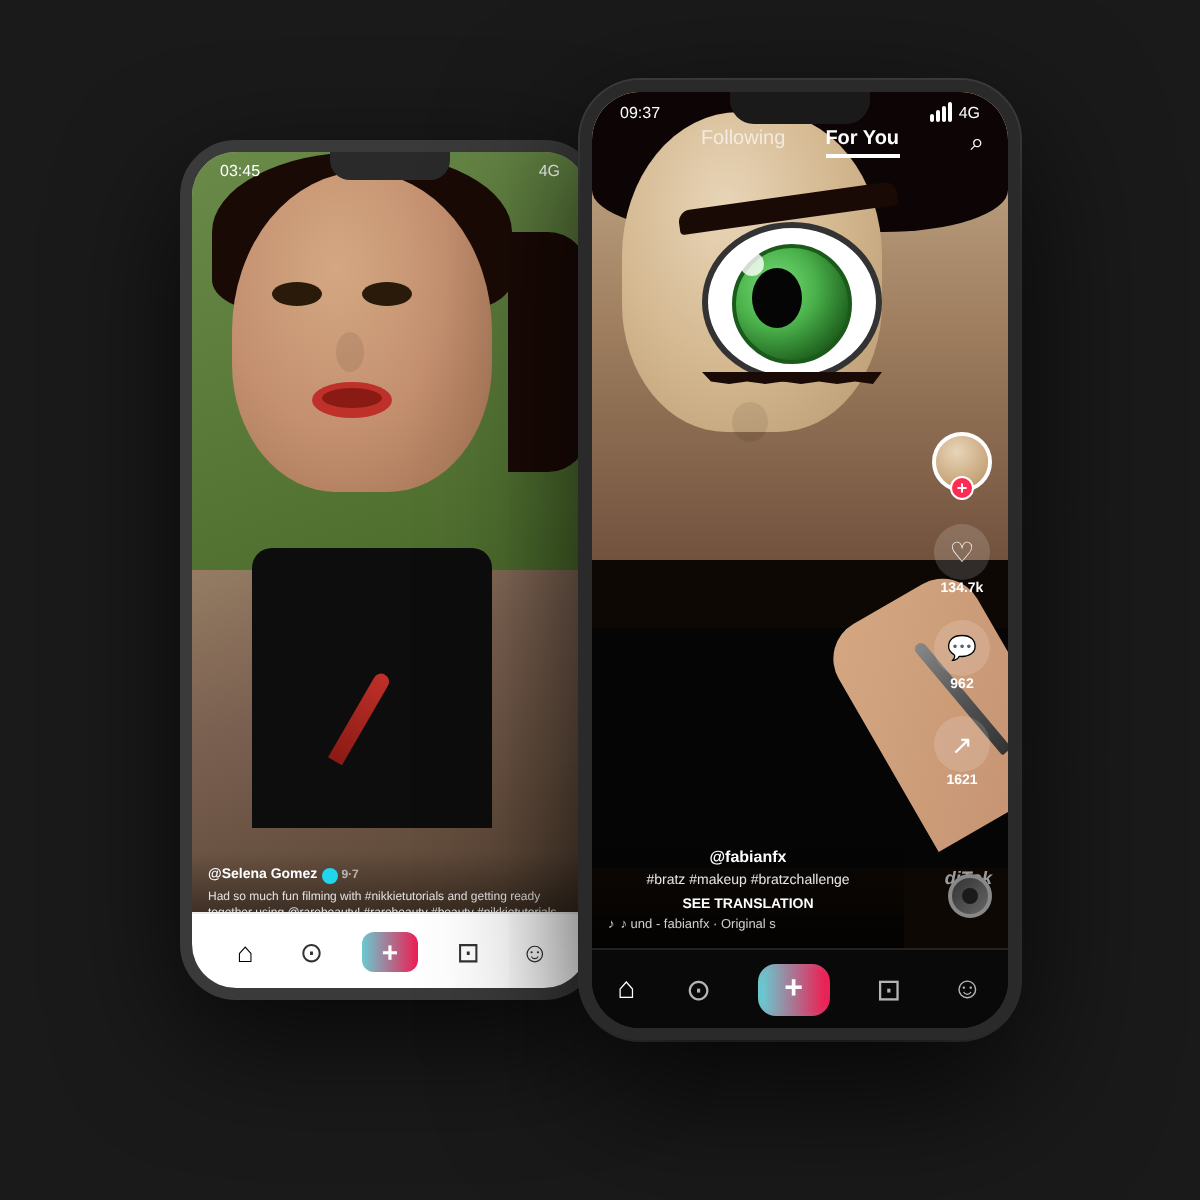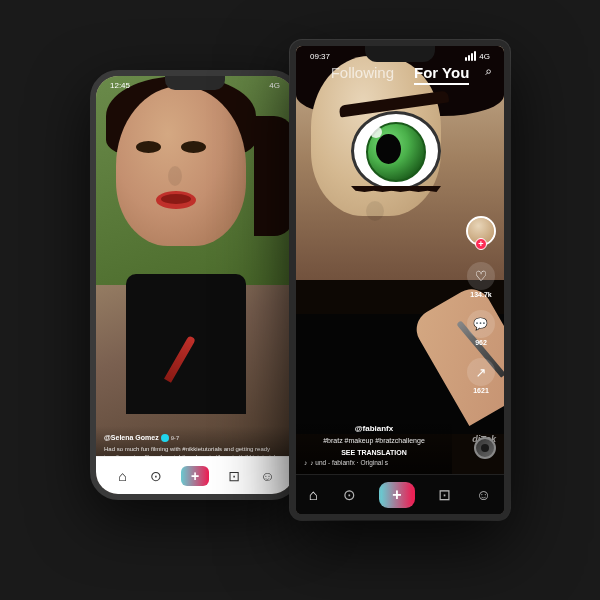--- a/index.html
+++ b/index.html
@@ -184,21 +184,21 @@
     }
 
     
     .phone-front {
       position: absolute;
       right: 0;
       top: 0;
       width: 220px;
       height: 480px;
       background: #1a1a1a;
-      border-radius: 12px;
+      border-radius: 30px;
       border: 6px solid #2a2a2a;
       box-shadow: 0 25px 70px rgba(0,0,0,0.8), 0 0 0 1px #444;
       overflow: hidden;
       z-index: 5;
     }
 
     .phone-front .notch {
       position: absolute;
       top: 0;
       left: 50%;
@@ -357,21 +357,21 @@
       top: 18px;
       left: 0;
       width: 100%;
       display: flex;
       justify-content: center;
       gap: 20px;
       z-index: 20;
     }
 
     .nav-tab {
-      font-size: 15px;
+      font-size: 10px;
       color: rgba(255,255,255,0.65);
       font-weight: 500;
       cursor: pointer;
       padding-bottom: 2px;
     }
 
     .nav-tab.active {
       color: white;
       font-weight: 700;
       border-bottom: 2px solid white;
@@ -590,21 +590,21 @@
 
   </style>
 </head>
 <body>
 
 <div class="phones-container">
 
   <div class="phone-back">
     <div class="notch"></div>
     <div class="front-status-bar">
-      <span>12:45</span>
+      <span>03:45</span>
       <span>4G</span>
     </div>
 
     <div class="phone-back-content">
 
       <div style="position:absolute;top:0;left:0;width:100%;height:50%;background:linear-gradient(160deg,#6a8a4a,#4a6a2a);"></div>
 
       <div class="hair-top"></div>
       <div class="hair-right"></div>
 

